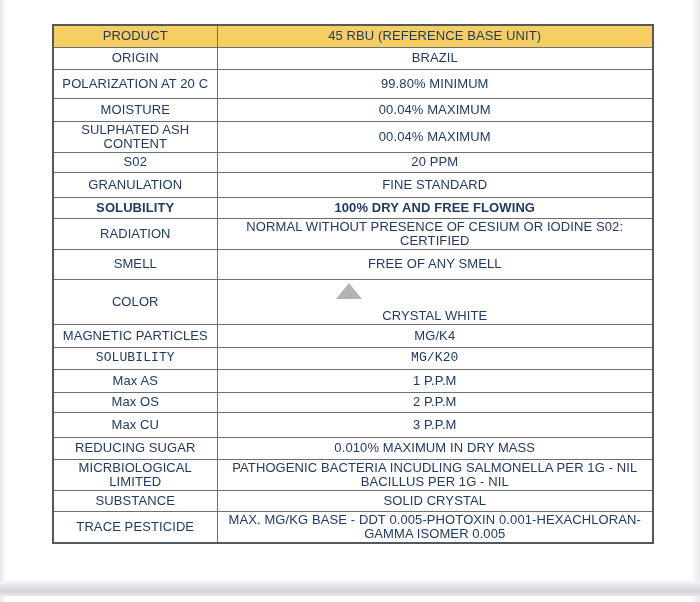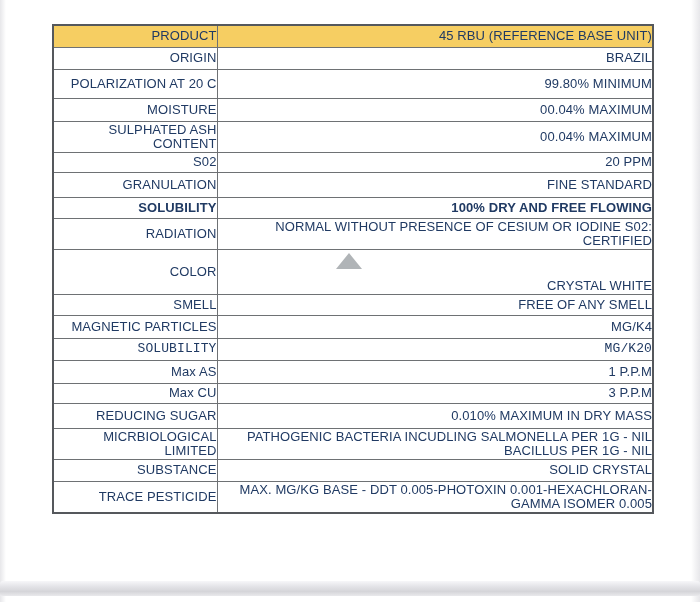--- a/index.html
+++ b/index.html
@@ -38,21 +38,21 @@
     top: 24px;
     width: 602px;
     border-collapse: collapse;
     table-layout: fixed;
     color: var(--text);
     font-size: 13px;
     border: 2px solid var(--outer-border);
   }
   table.spec td {
     border: 1px solid var(--border);
-    text-align: right;
+    text-align: center;
     vertical-align: middle;
     padding: 1px 0;
     line-height: 14px;
     white-space: pre-line;
     letter-spacing: 0.1px;
     overflow: hidden;
   }
   td.c1 { width: 164px; }
   tr.hdr td { background: var(--header-bg); }
   
@@ -128,41 +128,45 @@
     <tr>
       <td class="c1">SOLUBILITY</td>
       <td>100% DRY AND FREE FLOWING</td>
     </tr>
     <tr>
       <td class="c1">RADIATION</td>
       <td>NORMAL WITHOUT PRESENCE OF CESIUM OR IODINE S02:
 CERTIFIED</td>
     </tr>
     <tr>
+      <td class="c1">SMELL</td>
+      <td>FREE OF ANY SMELL</td>
+    </tr>
+    <tr>
       <td class="c1">COLOR</td>
       <td class="rel">
         <span class="tri"></span>
         <span>CRYSTAL WHITE</span>
       </td>
-    </tr>
-    <tr>
-      <td class="c1">SMELL</td>
-      <td>FREE OF ANY SMELL</td>
     </tr>
     <tr>
       <td class="c1">MAGNETIC PARTICLES</td>
       <td>MG/K4</td>
     </tr>
     <tr>
       <td class="c1">SOLUBILITY</td>
       <td>MG/K20</td>
     </tr>
     <tr>
       <td class="c1">Max AS</td>
       <td>1 P.P.M</td>
+    </tr>
+    <tr>
+      <td class="c1">Max OS</td>
+      <td>2 P.P.M</td>
     </tr>
     <tr>
       <td class="c1">Max CU</td>
       <td>3 P.P.M</td>
     </tr>
     <tr>
       <td class="c1">REDUCING SUGAR</td>
       <td>0.010% MAXIMUM IN DRY MASS</td>
     </tr>
     <tr>

